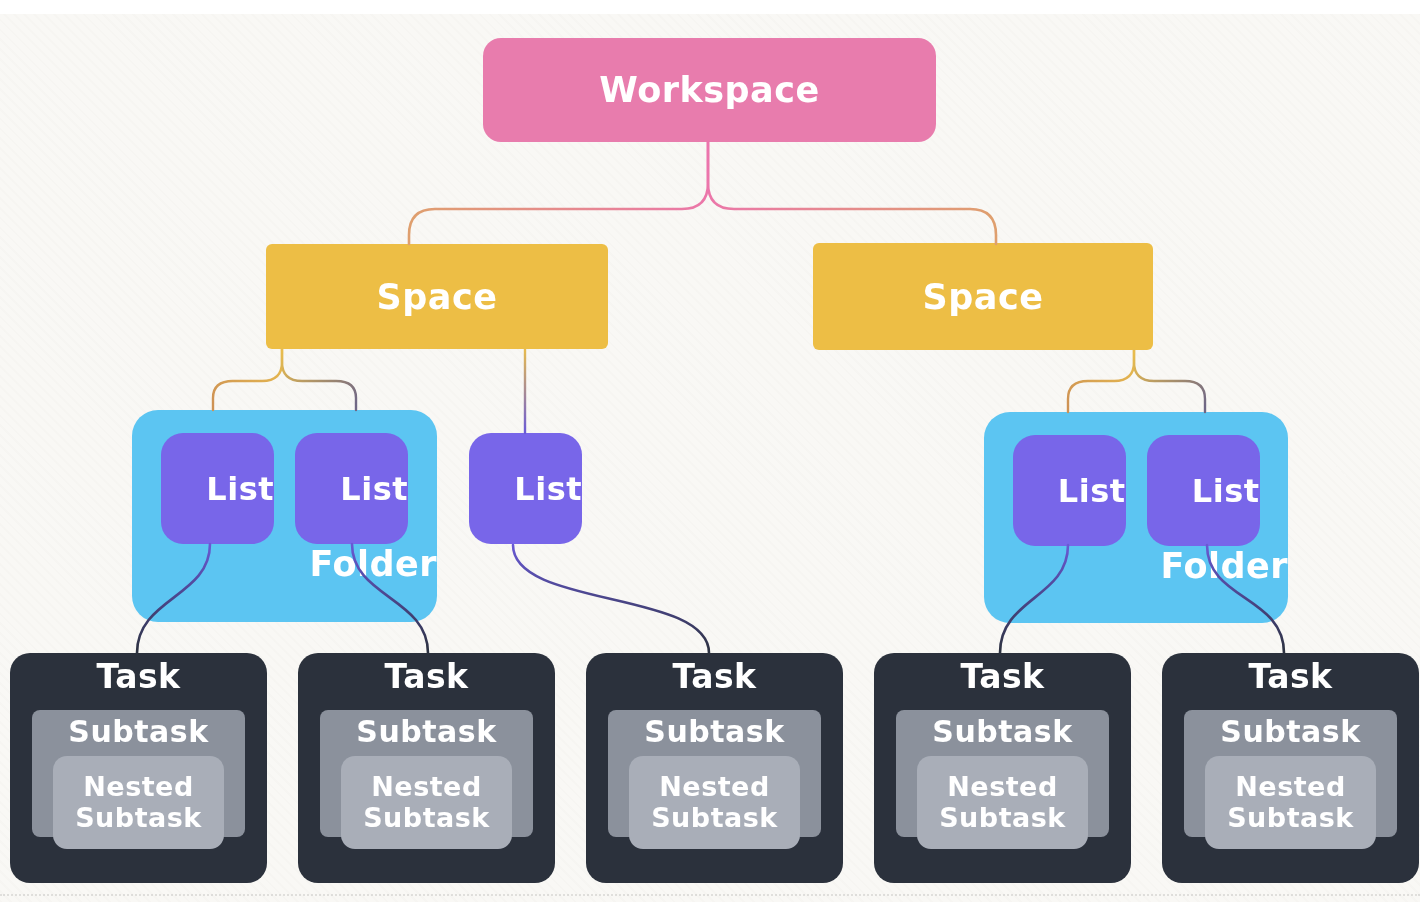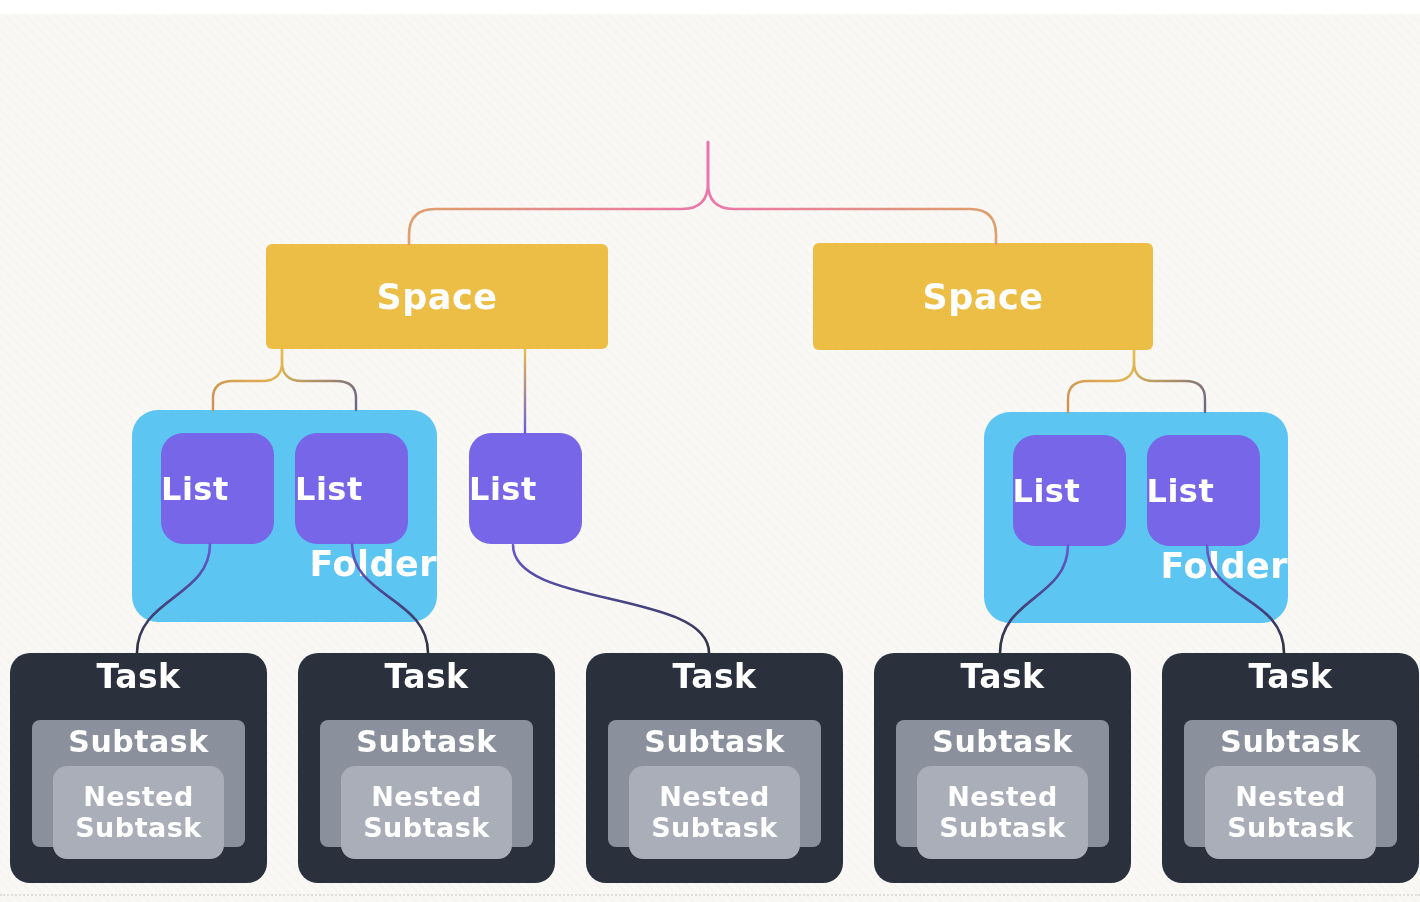--- a/index.html
+++ b/index.html
@@ -27,55 +27,58 @@
   .space { background: #edbe45; border-radius: 6px; font-size: 35px; }
   .space-1 { left: 266px; top: 244px; width: 342px; height: 105px; }
   .space-2 { left: 813px; top: 243px; width: 340px; height: 107px; }
 
   .folder { position: absolute; background: #5cc5f2; border-radius: 26px; display: block; }
   .folder-1 { left: 132px; top: 410px; width: 305px; height: 212px; }
   .folder-2 { left: 984px; top: 412px; width: 304px; height: 211px; }
   .folder .lists { display: flex; justify-content: center; gap: 21px; padding-top: 23px; }
   .list {
     width: 113px; height: 111px; background: #7866e9; border-radius: 22px;
-    display: flex; align-items: center; justify-content: flex-start; font-size: 32px; letter-spacing: 0.5px;
+    display: flex; align-items: center; justify-content: flex-end; font-size: 32px; letter-spacing: 0.5px;
   }
   .list-standalone { position: absolute; left: 469px; top: 433px; }
   .folder-label { text-align: right; font-size: 35px; margin-top: 0; letter-spacing: 0.5px; }
 
   .task {
     position: absolute; top: 653px; width: 257px; height: 230px;
     background: #2b313c; border-radius: 20px;
   }
   .task-1 { left: 10px; }
   .task-2 { left: 298px; }
   .task-3 { left: 586px; }
   .task-4 { left: 874px; }
   .task-5 { left: 1162px; }
   .task-label { text-align: center; font-size: 33px; padding-top: 4px; letter-spacing: 0.5px; }
   .subtask {
     position: absolute; left: 22px; right: 22px; top: 57px; height: 127px;
-    background: #8b919c; border-radius: 8px; margin-top: 10px;
+    background: #8b919c; border-radius: 8px;
   }
   .subtask-label { text-align: center; font-size: 30px; padding-top: 4px; letter-spacing: 0.5px; }
   .nested {
     position: absolute; left: 21px; right: 21px; top: 46px; height: 93px;
     background: #a9aeb8; border-radius: 14px;
     display: flex; align-items: center; justify-content: flex-start;
     text-align: center; font-size: 27px; line-height: 1.12; letter-spacing: 0.5px;
   }
 
   .connector-layer { position: absolute; left: 0; top: 0; width: 1420px; height: 902px; pointer-events: none; }
 </style>
 </head>
 <body>
 
 <div class="canvas">
   <div class="top-strip"></div>
 
+  <div class="node workspace">
+    <span>Workspace</span>
+  </div>
 
   <div class="node space space-1">
     <span>Space</span>
   </div>
   <div class="node space space-2">
     <span>Space</span>
   </div>
 
   <div class="folder folder-1">
     <div class="lists">

